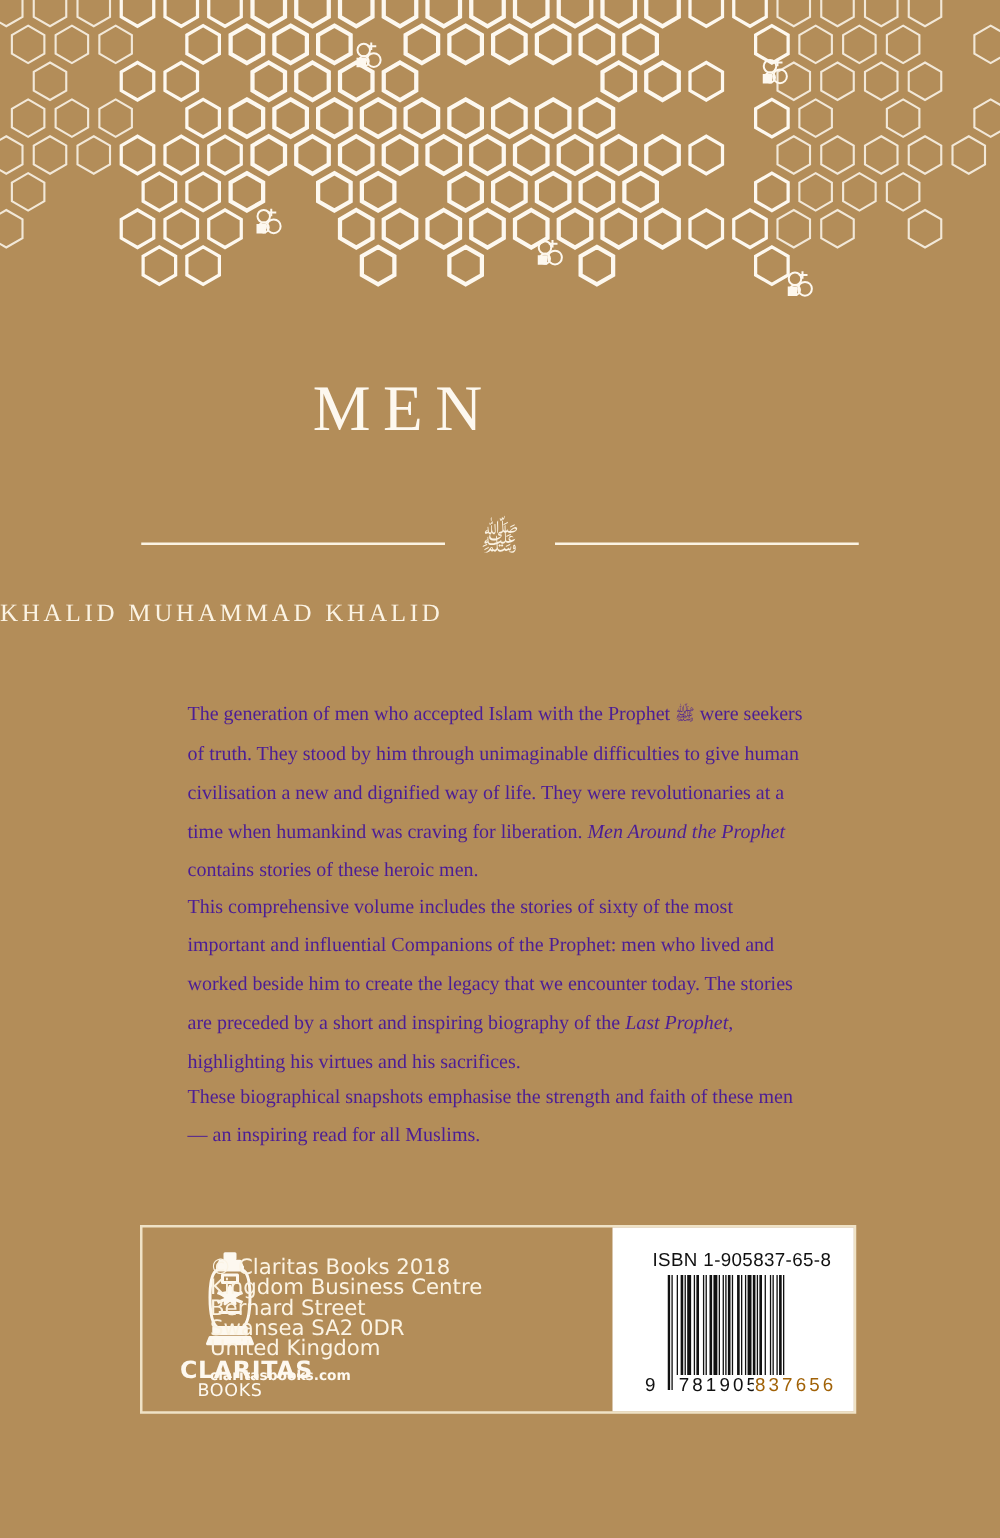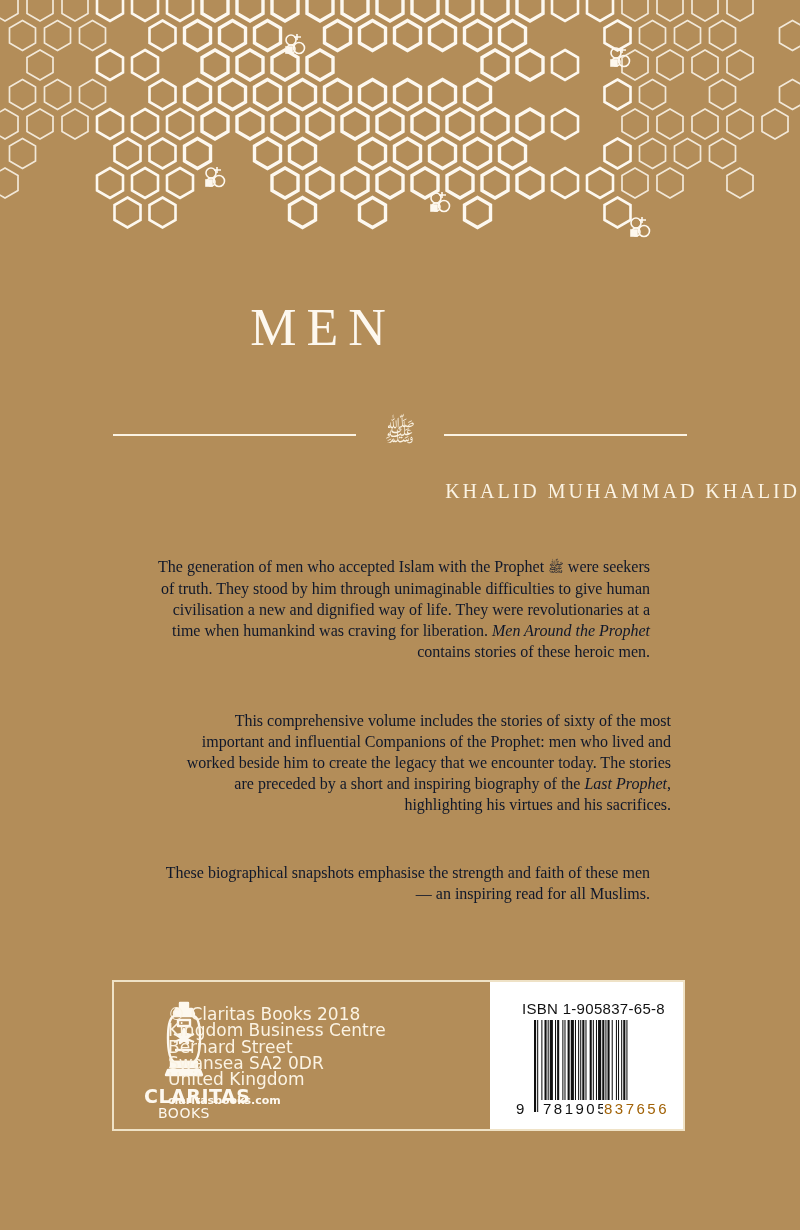--- a/index.html
+++ b/index.html
@@ -6,26 +6,26 @@
   body { width:800px; height:1230px; background:#b38d59; position:relative; overflow:hidden; font-family:"DejaVu Serif", serif; color:#fbf5ea; }
   #honeycomb { position:absolute; left:0; top:0; width:800px; height:260px; }
   .title-block { position:absolute; left:0; top:300px; width:636px; text-align:center; }
   .title-main { font-family:"Liberation Serif", serif; font-size:52px; letter-spacing:10px; line-height:56px; color:#fdf8ef; margin-left:10px; }
   .title-sub { font-family:"Liberation Serif", serif; font-size:29px; letter-spacing:2px; line-height:34px; margin-top:4px; color:#fdf8ef; }
   .divider { position:absolute; top:416px; left:113px; width:574px; height:40px; }
   .divider .line { position:absolute; top:18px; height:2px; background:#fbf3e3; }
   .divider .line.left { left:0; width:243px; }
   .divider .line.right { right:0; width:243px; }
   .divider .honorific { position:absolute; left:260px; top:-6px; width:54px; height:50px; text-align:center; font-size:26px; line-height:44px; color:#fbf3e3; font-family:"DejaVu Sans", sans-serif; }
-  .author { position:absolute; top:480px; left:0; width:800px; text-align:right; font-family:"Liberation Serif", serif; font-size:20px; letter-spacing:3px; color:#fbf3e3; }
-  .blurb { position:absolute; left:150px; width:500px; text-align:right; font-family:"Liberation Serif", serif; font-size:16px; line-height:21px; color:#0f172a; }
+  .author { position:absolute; top:480px; left:0; width:800px; text-align:left; font-family:"Liberation Serif", serif; font-size:20px; letter-spacing:3px; color:#fbf3e3; }
+  .blurb { position:absolute; left:150px; width:500px; text-align:left; font-family:"Liberation Serif", serif; font-size:16px; line-height:31px; color:#4c1d95; }
   .blurb p { margin:0; }
   .blurb em { font-style:italic; }
   .p1 { top:556px; }
-  .p2 { top:710px;margin-left:21px; }
+  .p2 { top:710px; }
   .p3 { top:862px; }
   .pub-box { position:absolute; left:112px; top:980px; width:573px; height:151px; border:2px solid #efe2c6; box-sizing:border-box; }
   .logo { position:absolute; left:30px; top:18px; width:80px; text-align:center; }
   .logo svg { display:block; margin:0 auto; }
   .logo-name { font-family:"DejaVu Sans", sans-serif; font-weight:bold; font-size:19px; letter-spacing:0.5px; color:#fdf8ef; margin-top:3px; }
   .logo-sub { font-family:"DejaVu Sans", sans-serif; font-size:14px; letter-spacing:0.5px; color:#fdf8ef; margin-top:-2px; }
   .address { position:absolute; left:168px; top:1006px; font-family:"DejaVu Sans", sans-serif; font-size:17px; line-height:16.3px; color:#fbf3e3; }
   .website { position:absolute; left:168px; top:1094px; font-family:"DejaVu Sans", sans-serif; font-size:11px; font-weight:bold; color:#fdf8ef; }
   .barcode-box { position:absolute; left:490px; top:982px; width:193px; height:147px; background:#ffffff; }
   .isbn-label { position:absolute; left:0; top:18px; width:100%; text-align:center; font-family:"Liberation Sans", sans-serif; font-size:15px; color:#111; letter-spacing:0.3px; padding-left:14px; box-sizing:border-box; }

